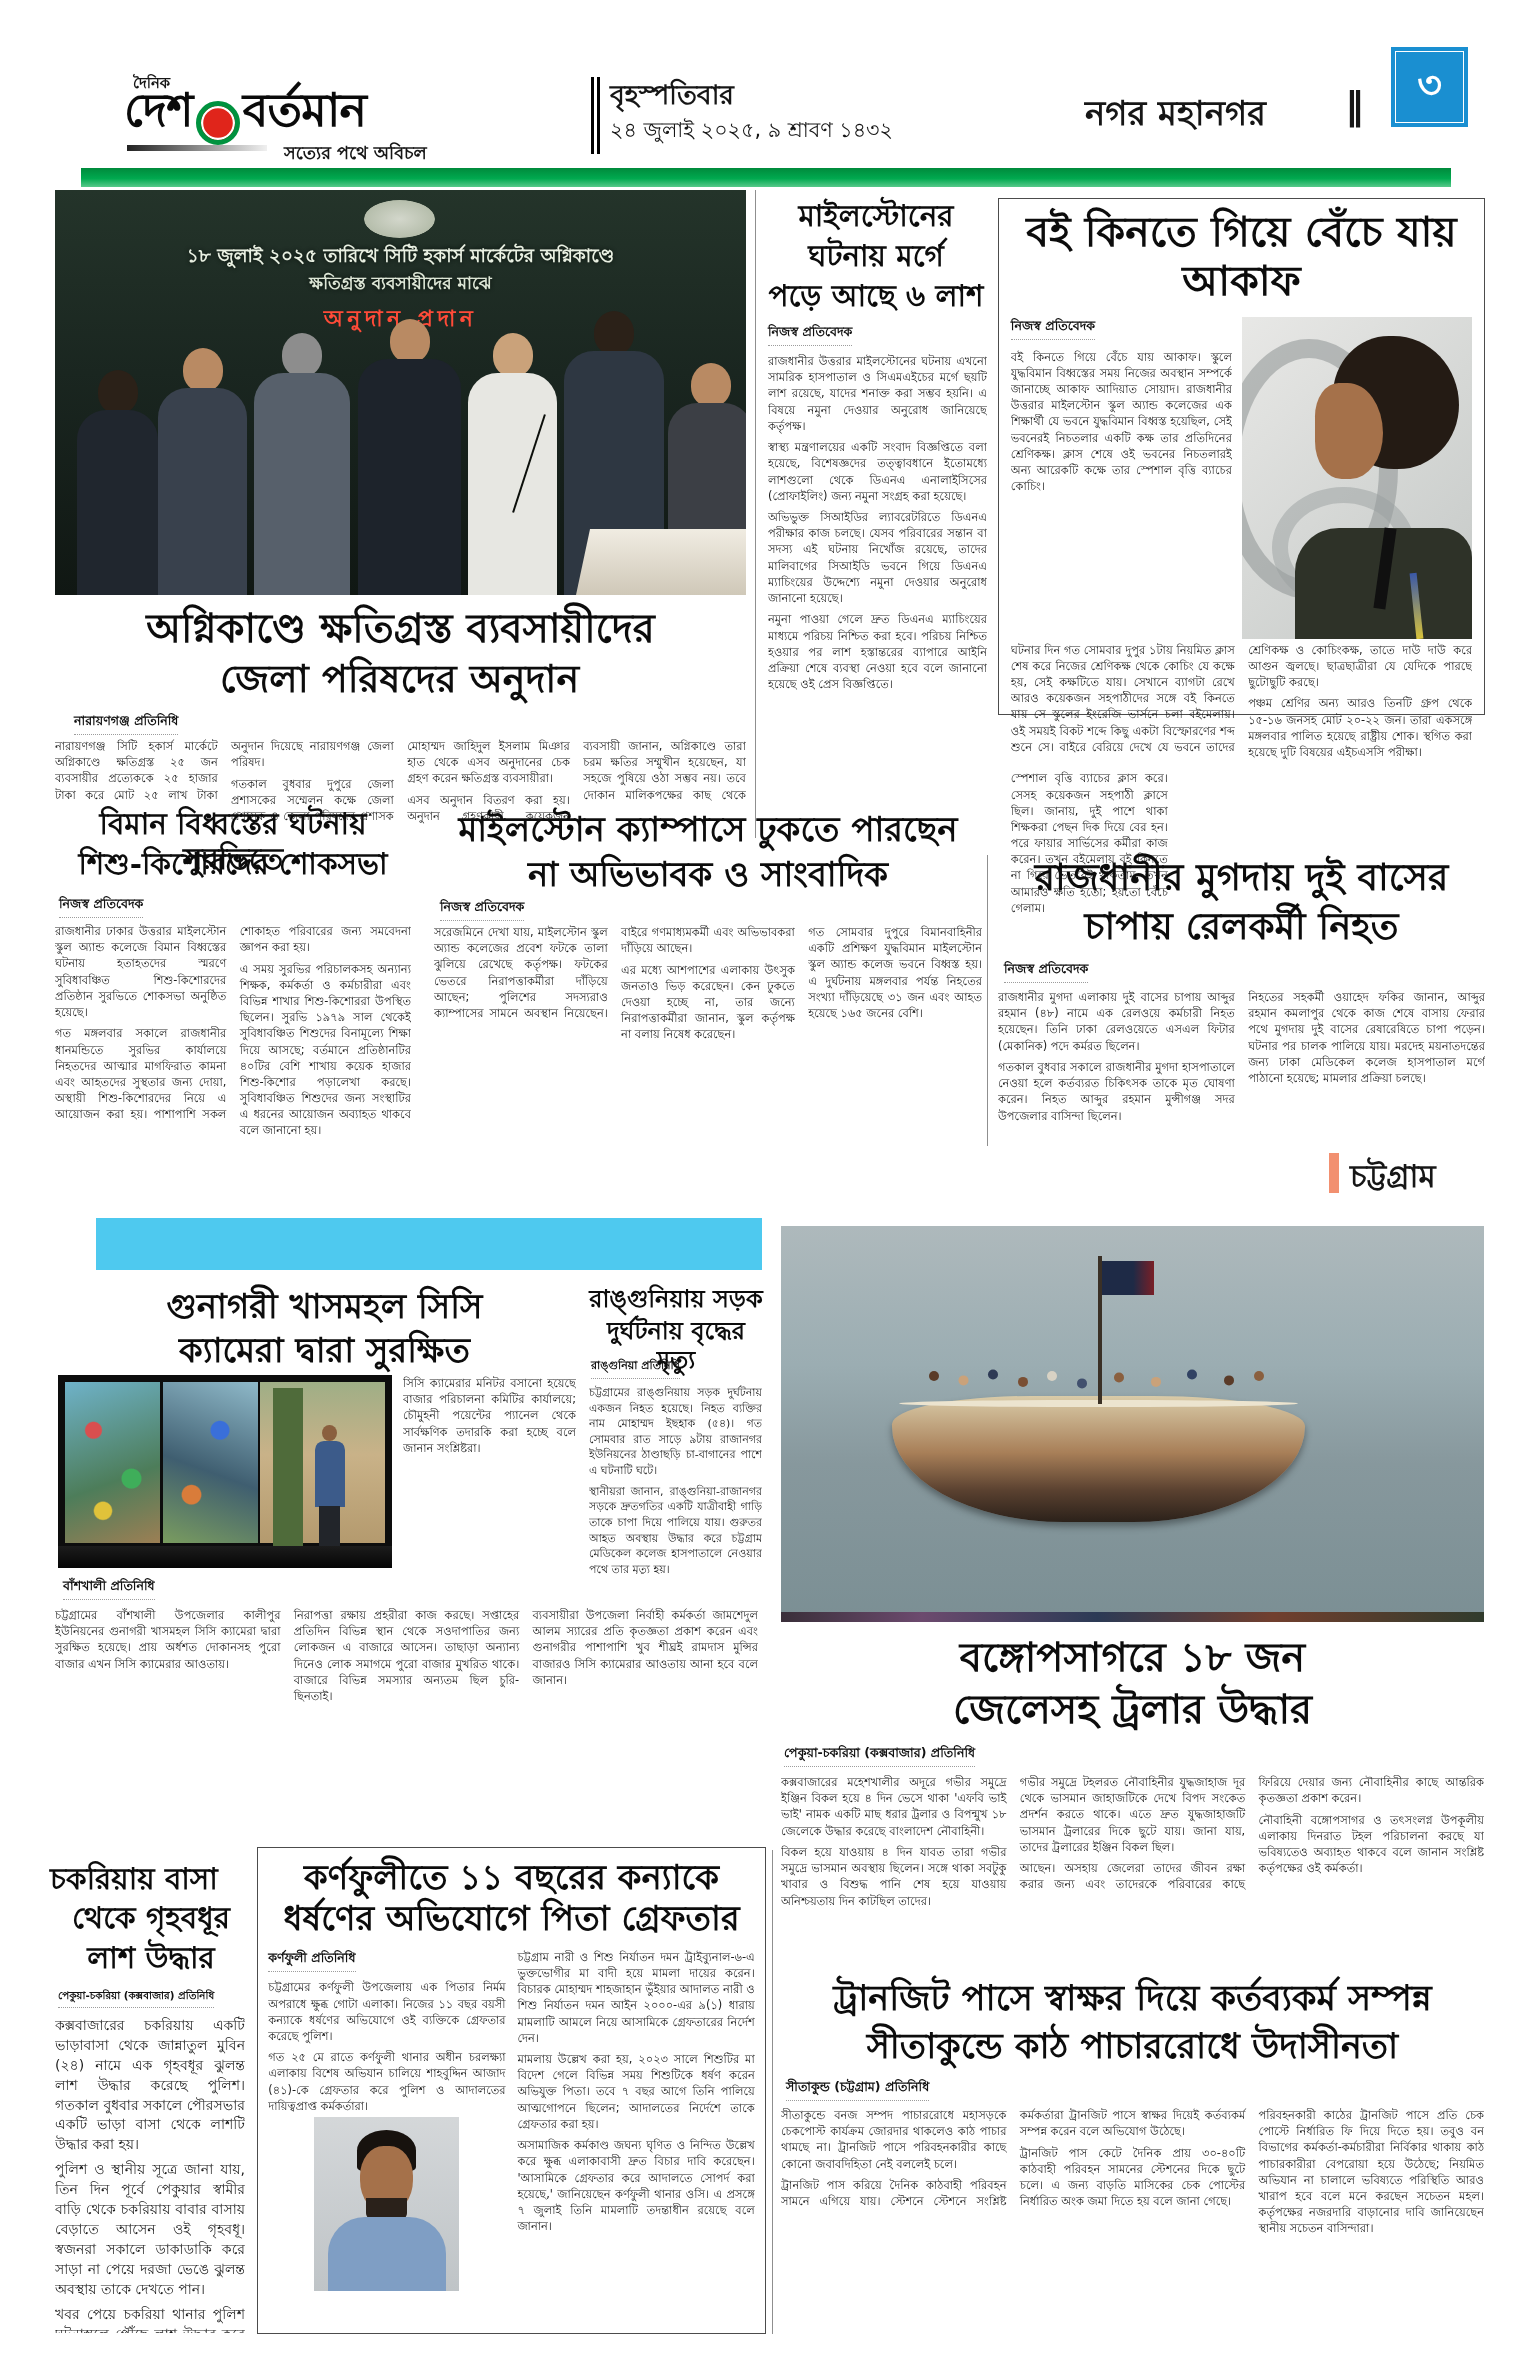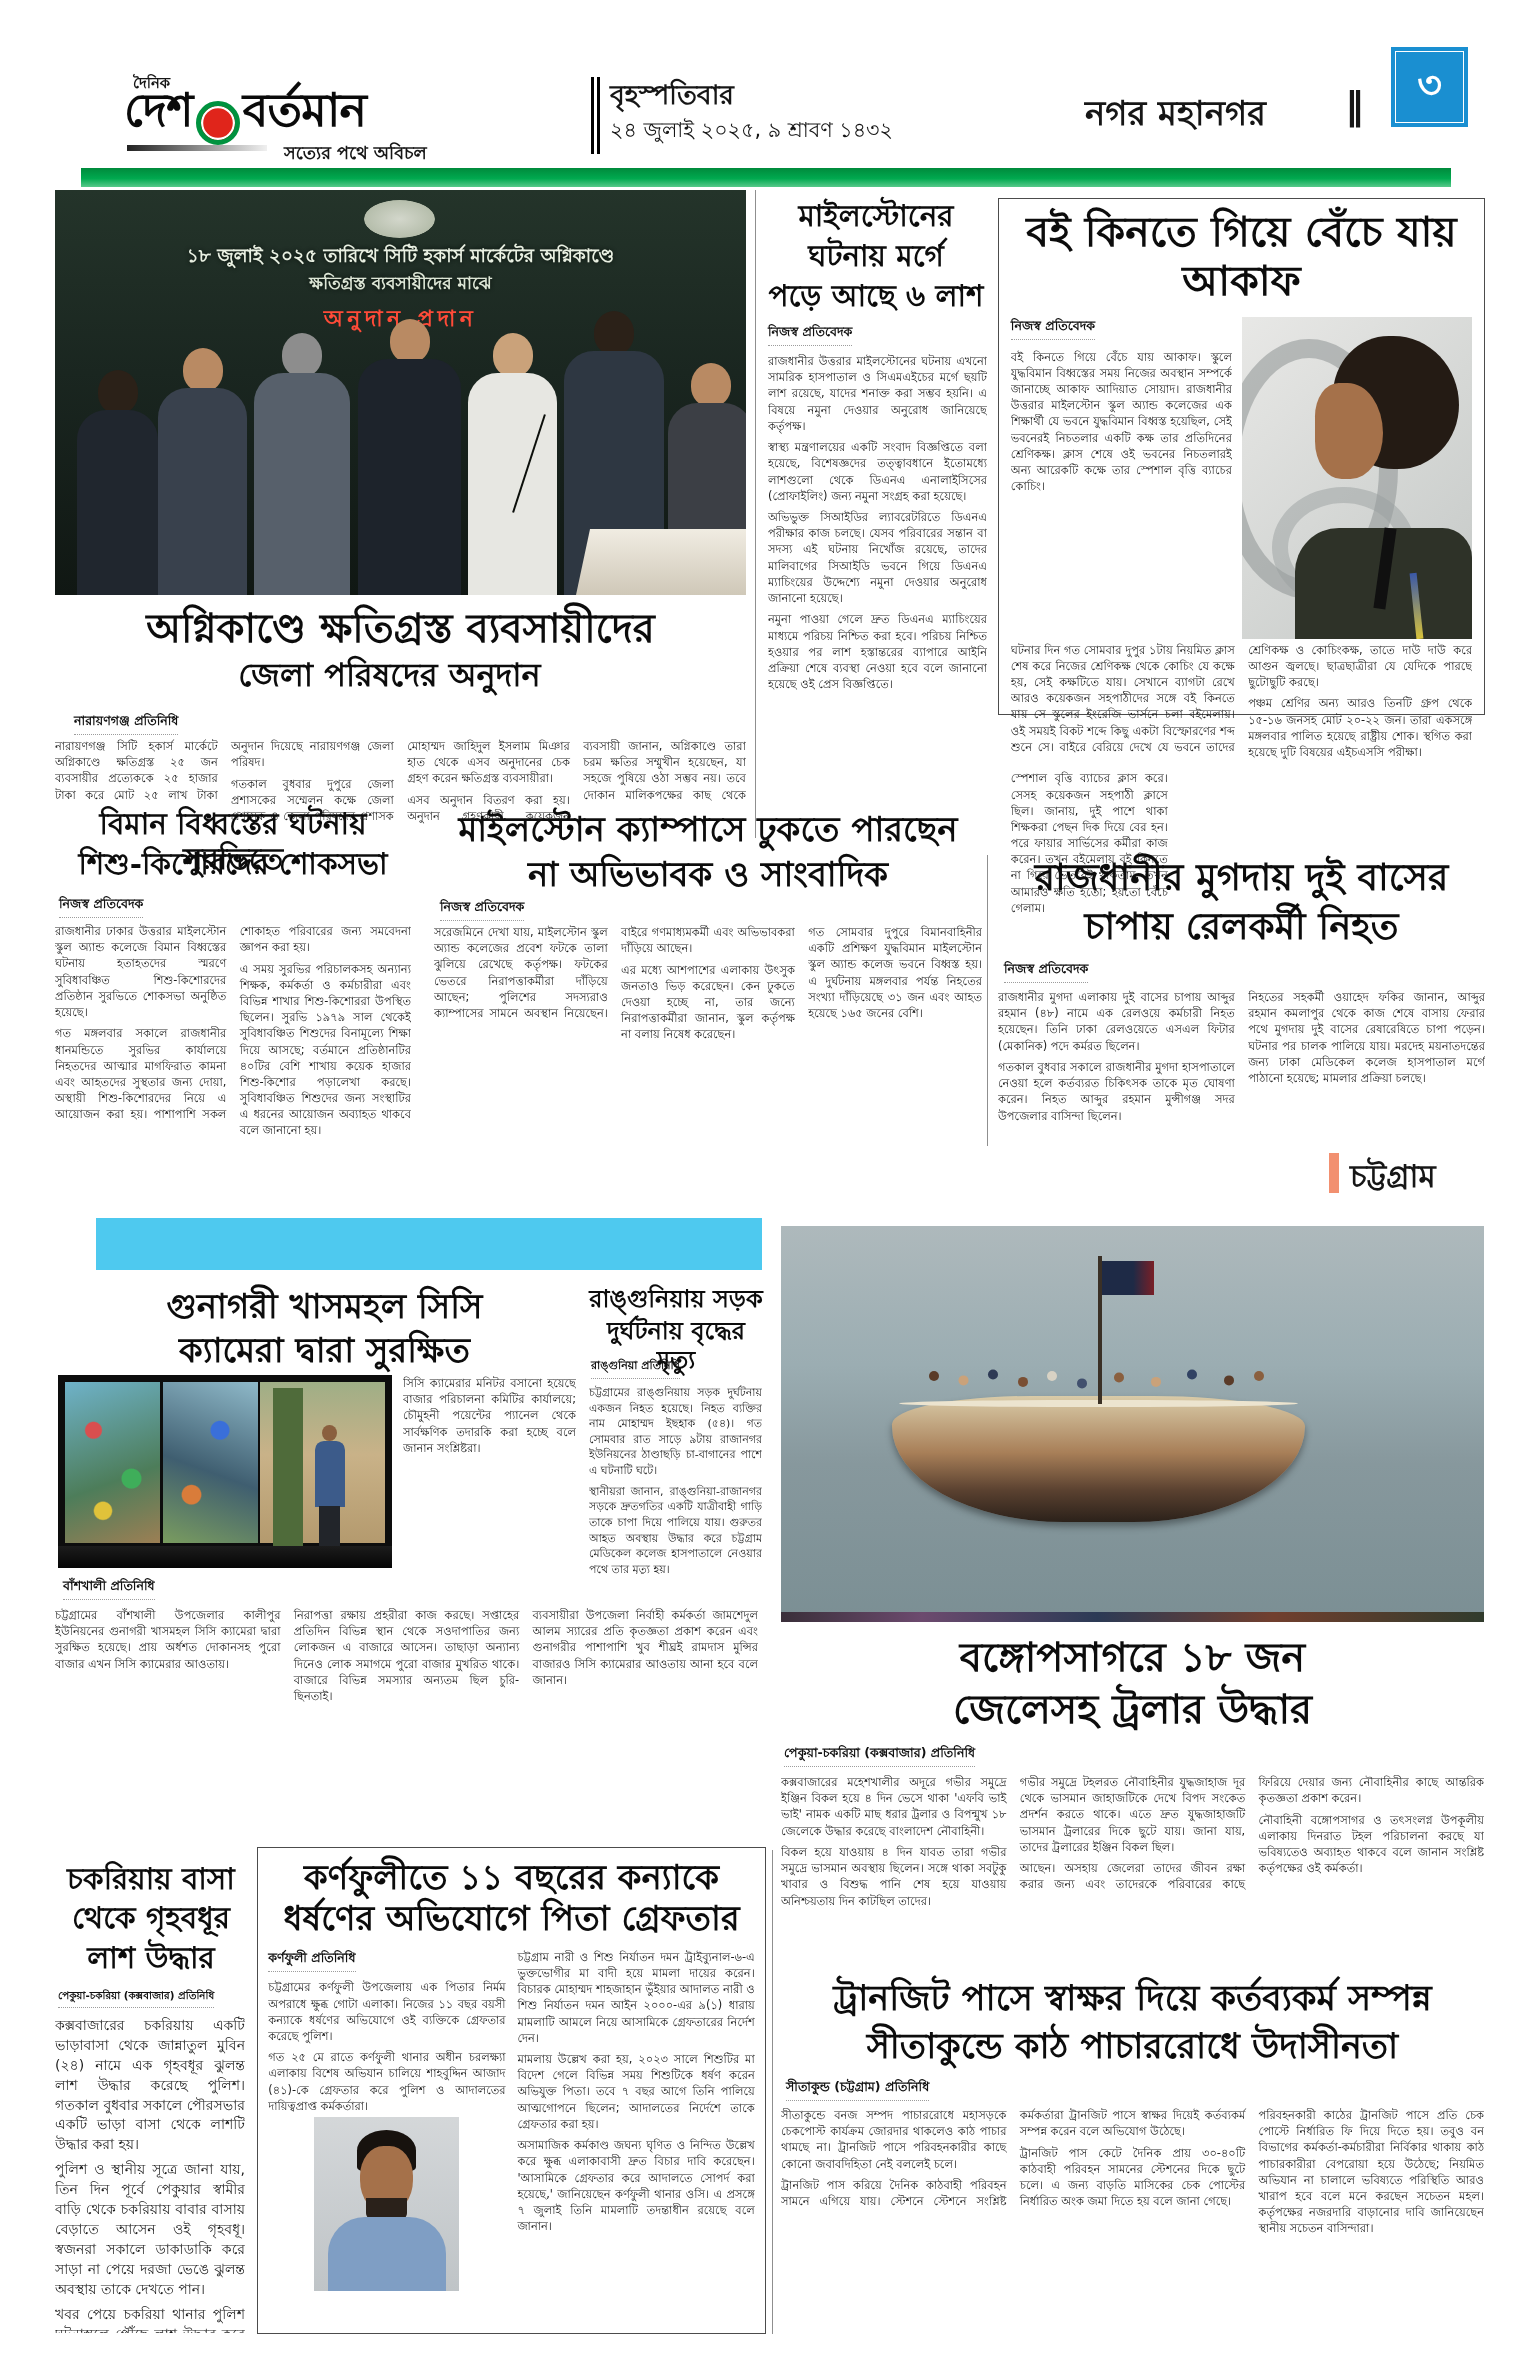--- a/index.html
+++ b/index.html
@@ -92,21 +92,21 @@
       </div>
     <div class="person" style="left:613px;">
         <div class="p-head" style="background:#b98a63;"></div>
         <div class="p-body" style="background:#3c3f45;height:192px;width:85px;"></div>
       </div>
     <div class="abs" style="left:473px;top:222px;width:2.2px;height:103px;background:#0c0f0b;transform:rotate(18deg);"></div>
     <div class="abs" style="right:0;bottom:0;width:170px;height:66px;background:linear-gradient(180deg,#f0ece2,#cfc8b8);transform:skewX(-12deg);transform-origin:bottom right;"></div>
   </div>
 
   <div class="abs hl" style="left:55px;top:604px;width:691px;font-size:40px;">অগ্নিকাণ্ডে ক্ষতিগ্রস্ত ব্যবসায়ীদের</div>
-  <div class="abs hl" style="left:44px;top:656px;width:691px;font-size:32px;">জেলা পরিষদের অনুদান</div>
+  <div class="abs hl" style="left:54px;top:656px;width:691px;font-size:38px;">জেলা পরিষদের অনুদান</div>
   <div class="abs" style="left:74px;top:712px;">
     <span class="byline">নারায়ণগঞ্জ প্রতিনিধি</span>
   </div>
   <div class="abs bt c4" style="left:55px;top:738px;width:691px;height:95px;">
       <p>নারায়ণগঞ্জ সিটি হকার্স মার্কেটে অগ্নিকাণ্ডে ক্ষতিগ্রস্ত ২৫ জন ব্যবসায়ীর প্রত্যেককে ২৫ হাজার টাকা করে মোট ২৫ লাখ টাকা অনুদান দিয়েছে নারায়ণগঞ্জ জেলা পরিষদ।</p>
       <p>গতকাল বুধবার দুপুরে জেলা প্রশাসকের সম্মেলন কক্ষে জেলা প্রশাসক ও জেলা পরিষদের প্রশাসক মোহাম্মদ জাহিদুল ইসলাম মিঞার হাত থেকে এসব অনুদানের চেক গ্রহণ করেন ক্ষতিগ্রস্ত ব্যবসায়ীরা।</p>
       <p>এসব অনুদান বিতরণ করা হয়। অনুদান গ্রহণকারী কয়েকজন ব্যবসায়ী জানান, অগ্নিকাণ্ডে তারা চরম ক্ষতির সম্মুখীন হয়েছেন, যা সহজে পুষিয়ে ওঠা সম্ভব নয়। তবে দোকান মালিকপক্ষের কাছ থেকে প্রত্যাশিত ক্ষতিপূরণ না পাওয়ার হতাশাও ব্যক্ত করেন।</p>
     </div>
 
   <div class="vrule" style="left:755px;top:190px;height:648px;"></div>
@@ -250,21 +250,21 @@
     <span class="byline">পেকুয়া-চকরিয়া (কক্সবাজার) প্রতিনিধি</span>
   </div>
   <div class="abs bt c3" style="left:781px;top:1774px;width:703px;height:185px;">
       <p>কক্সবাজারের মহেশখালীর অদূরে গভীর সমুদ্রে ইঞ্জিন বিকল হয়ে ৪ দিন ভেসে থাকা 'এফবি ভাই ভাই' নামক একটি মাছ ধরার ট্রলার ও বিপন্মুখ ১৮ জেলেকে উদ্ধার করেছে বাংলাদেশ নৌবাহিনী।</p>
       <p>বিকল হয়ে যাওয়ায় ৪ দিন যাবত তারা গভীর সমুদ্রে ভাসমান অবস্থায় ছিলেন। সঙ্গে থাকা সবটুকু খাবার ও বিশুদ্ধ পানি শেষ হয়ে যাওয়ায় অনিশ্চয়তায় দিন কাটছিল তাদের।</p>
       <p>গভীর সমুদ্রে টহলরত নৌবাহিনীর যুদ্ধজাহাজ দূর থেকে ভাসমান জাহাজটিকে দেখে বিপদ সংকেত প্রদর্শন করতে থাকে। এতে দ্রুত যুদ্ধজাহাজটি ভাসমান ট্রলারের দিকে ছুটে যায়। জানা যায়, তাদের ট্রলারের ইঞ্জিন বিকল ছিল।</p>
       <p>আছেন। অসহায় জেলেরা তাদের জীবন রক্ষা করার জন্য এবং তাদেরকে পরিবারের কাছে ফিরিয়ে দেয়ার জন্য নৌবাহিনীর কাছে আন্তরিক কৃতজ্ঞতা প্রকাশ করেন।</p>
       <p>নৌবাহিনী বঙ্গোপসাগর ও তৎসংলগ্ন উপকূলীয় এলাকায় দিনরাত টহল পরিচালনা করছে যা ভবিষ্যতেও অব্যাহত থাকবে বলে জানান সংশ্লিষ্ট কর্তৃপক্ষের ওই কর্মকর্তা।</p>
     </div>
 
-  <div class="abs hl" style="left:55px;top:1861px;width:192px;font-size:29.5px;">চকরিয়ায় বাসা</div>
+  <div class="abs hl" style="left:38px;top:1861px;width:192px;font-size:29.5px;">চকরিয়ায় বাসা</div>
   <div class="abs hl" style="left:55px;top:1900px;width:192px;font-size:29.5px;">থেকে গৃহবধূর</div>
   <div class="abs hl" style="left:55px;top:1940px;width:192px;font-size:29.5px;">লাশ উদ্ধার</div>
   <div class="abs" style="left:58px;top:1988px;">
     <span class="byline" style="font-size:10.3px;">পেকুয়া-চকরিয়া (কক্সবাজার) প্রতিনিধি</span>
   </div>
   <div class="abs bt" style="left:55px;top:2016px;width:190px;height:317px;font-size:14px;">
       <p>কক্সবাজারের চকরিয়ায় একটি ভাড়াবাসা থেকে জান্নাতুল মুবিন (২৪) নামে এক গৃহবধূর ঝুলন্ত লাশ উদ্ধার করেছে পুলিশ। গতকাল বুধবার সকালে পৌরসভার একটি ভাড়া বাসা থেকে লাশটি উদ্ধার করা হয়।</p>
       <p>পুলিশ ও স্থানীয় সূত্রে জানা যায়, তিন দিন পূর্বে পেকুয়ার স্বামীর বাড়ি থেকে চকরিয়ায় বাবার বাসায় বেড়াতে আসেন ওই গৃহবধূ। স্বজনরা সকালে ডাকাডাকি করে সাড়া না পেয়ে দরজা ভেঙে ঝুলন্ত অবস্থায় তাকে দেখতে পান।</p>
       <p>খবর পেয়ে চকরিয়া থানার পুলিশ ঘটনাস্থলে পৌঁছে লাশ উদ্ধার করে ময়নাতদন্তের জন্য কক্সবাজার সদর হাসপাতাল মর্গে পাঠায়। পারিবারিক কলহের জেরে এ ঘটনা ঘটে থাকতে পারে বলে ধারণা করছে পুলিশ; তদন্ত চলছে। কিন্তু সন্দেহভাজন মৌলভীবাড়ির ভিজের পরিবার পলাতক রয়েছে বলে জানা গেছে। এ বিষয়ে মামলা প্রক্রিয়াধীন রয়েছে বলে জানিয়েছে সংশ্লিষ্ট থানা পুলিশ।</p>
     </div>

